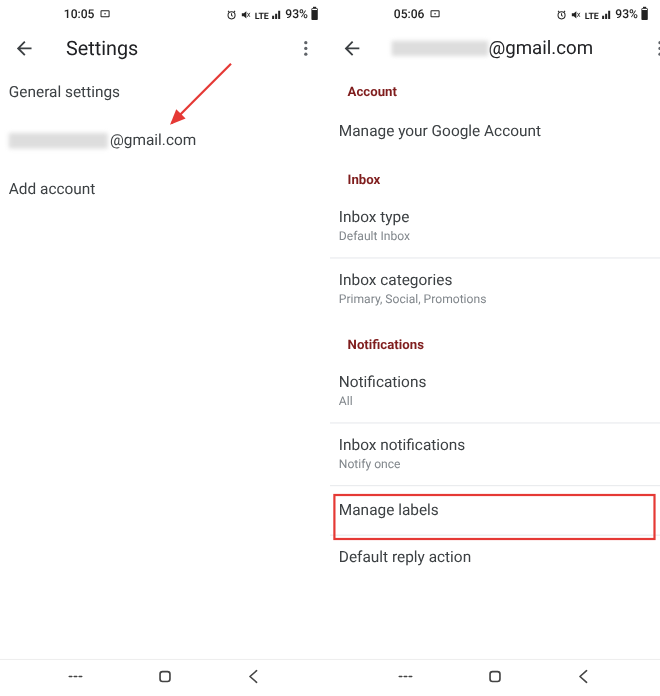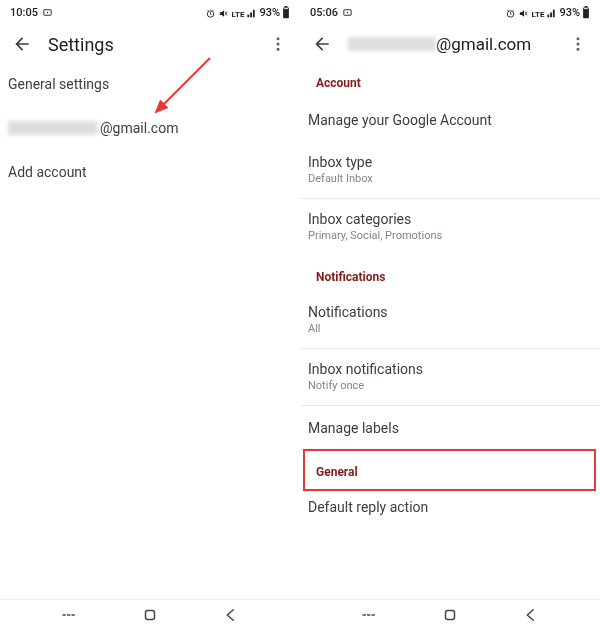--- a/index.html
+++ b/index.html
@@ -23,30 +23,30 @@
   
   .statusbar {
     height: 22px;
     padding: 2px 10px 0 10px;
     display: flex;
     align-items: center;
     font-size: 11px;
     color: #222;
     font-weight: 500;
   }
-  .statusbar .left { flex:0 0 auto; display:flex; align-items:center; gap:4px;}
+  .statusbar .left { flex:0 0 auto; display:flex; align-items:center; gap:4px;margin-left:48px;}
   .statusbar .spacer { flex:1; }
   .statusbar .right { flex:0 0 auto; display:flex; align-items:flex-end; gap:2px;}
   .sb-icon { display:inline-flex; }
   
   .appbar {
     display:flex;
     align-items:center;
     padding: 10px 10px 6px 10px;
-    gap: 14px;
+    gap: 26px;
   }
   .appbar .title { font-size: 18px; color:#202124; }
   .appbar .flex { flex:1; }
   .icon-btn { width:24px; height:24px; display:inline-flex; align-items:center; justify-content:center; color:#3c4043;}
   .blur {
     display:inline-block;
     background:#ddd;
     color:transparent;
     filter:blur(2px);
     height: 14px;
@@ -259,20 +259,21 @@
           </svg>
       </span>
     </div>
 
     <div class="scroll">
       <div class="section-header">Account</div>
       <div class="row single">
         <div class="primary">Manage your Google Account</div>
       </div>
 
+      <div class="section-header">Inbox</div>
       <div class="row">
         <div class="primary">Inbox type</div>
         <div class="secondary">Default Inbox</div>
       </div>
       <div class="divider"></div>
       <div class="row">
         <div class="primary">Inbox categories</div>
         <div class="secondary">Primary, Social, Promotions</div>
       </div>
 
@@ -285,21 +286,20 @@
       <div class="row">
         <div class="primary">Inbox notifications</div>
         <div class="secondary">Notify once</div>
       </div>
       <div class="divider"></div>
       <div class="row single">
         <div class="primary">Manage labels</div>
       </div>
       <div class="divider"></div>
 
-      <div class="section-header">General</div>
       <div class="row">
         <div class="primary">Default reply action</div>
 
       </div>
 
     </div>
 
     <div class="red-box" style="left:3px; top:449px; width:293px; height:42px;"></div>
 
     <div class="navbar">

